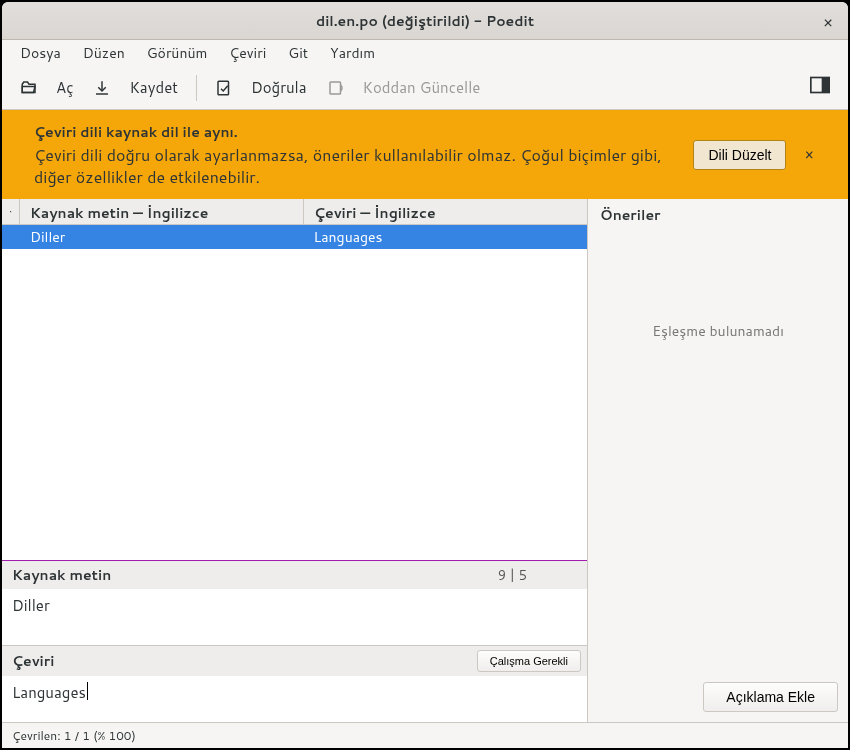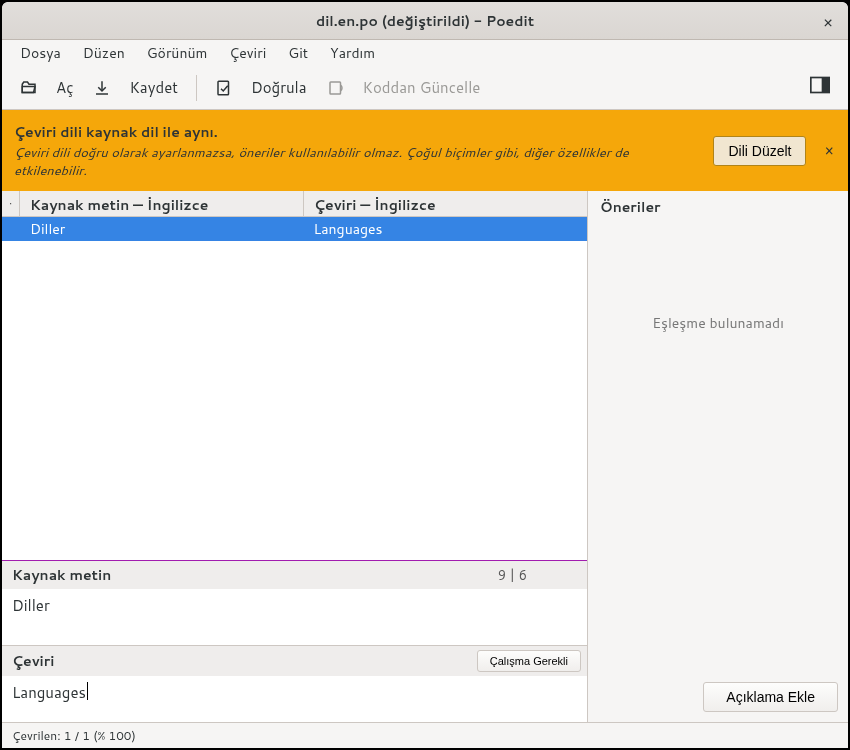--- a/index.html
+++ b/index.html
@@ -11,24 +11,24 @@
 .menubar { height: 26px; display: flex; align-items: center; padding: 0 8px; gap: 2px; background: #f6f5f4; }
 .menubar-item { padding: 3px 10px; cursor: pointer; font-size: 14px; }
 .toolbar { height: 44px; display: flex; align-items: center; padding: 0 8px; border-bottom: 1px solid #cdc7c2; }
 .tb-btn { display: flex; align-items: center; gap: 18px; padding: 6px 10px; cursor: pointer; border-radius: 3px; font-size: 15px; }
 .tb-btn.disabled { color: #9a9996; cursor: default; }
 .tb-sep { width: 1px; height: 26px; background: #cdc7c2; margin: 0 8px; }
 .tb-spacer { flex: 1; }
 .tb-icon { width: 18px; height: 18px; display: flex; align-items: center; justify-content: center; }
 .tb-icon svg { width: 18px; height: 18px; }
 .sidebar-toggle { width: 20px; height: 18px; cursor: pointer; }
-.warning-bar { background: #f5a70a; padding: 12px 12px; display: flex; align-items: center; gap: 16px; }
+.warning-bar { background: #f5a70a; padding: 12px 32px; display: flex; align-items: center; gap: 16px; }
 .warning-text { flex: 1; }
 .warning-title { font-weight: bold; font-size: 14px; margin-bottom: 2px; }
-.warning-desc { font-size: 13px; line-height: 1.35; font-style: italic; }
+.warning-desc { font-size: 16px; line-height: 1.35; }
 .warning-btn { background: #f1e6d0; border: 1px solid #b08419; padding: 6px 14px; border-radius: 3px; cursor: pointer; font-size: 14px; }
 .warning-close { cursor: pointer; font-size: 15px; padding: 0 2px; }
 .content { flex: 1; display: flex; min-height: 0; }
 .main-col { flex: 1; display: flex; flex-direction: column; min-width: 0; border-right: 1px solid #cdc7c2; }
 .list-header { display: flex; background: #efedec; border-bottom: 1px solid #cdc7c2; height: 26px; }
 .list-header-sm { width: 18px; border-right: 1px solid #cdc7c2; display:flex; align-items:center; justify-content:center; font-size:11px; color:#555; }
 .list-header-col { flex: 1; padding: 4px 10px; font-weight: bold; font-size: 14px; border-right: 1px solid #cdc7c2; }
 .list-header-col:last-child { border-right: none; }
 .list-body { flex: 1; background: #fff; overflow-y: auto; }
 .list-row { display: flex; height: 24px; align-items: center; cursor: pointer; }
@@ -148,21 +148,21 @@
         <div class="list-row selected">
           <div class="list-row-sm"></div>
           <div class="list-row-col">Diller</div>
           <div class="list-row-col">Languages</div>
         </div>
       </div>
 
       <div class="source-panel">
         <div class="panel-header">
           <span class="panel-header-title">Kaynak metin</span>
-          <span class="panel-header-info">9 | 6</span>
+          <span class="panel-header-info">9 | 5</span>
         </div>
         <div class="panel-body">Diller</div>
       </div>
 
       <div class="trans-panel">
         <div class="trans-header">
           <span class="trans-header-title">Çeviri</span>
           <button class="work-btn">Çalışma Gerekli</button>
         </div>
         <div class="trans-body">

